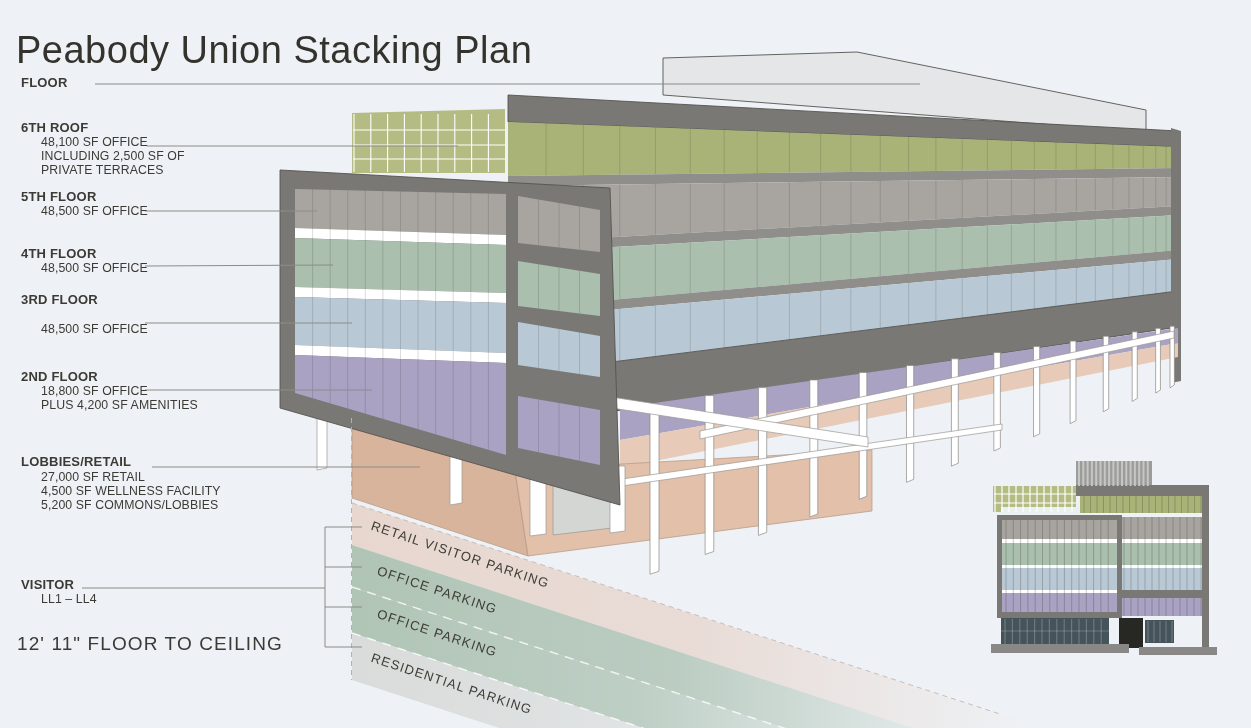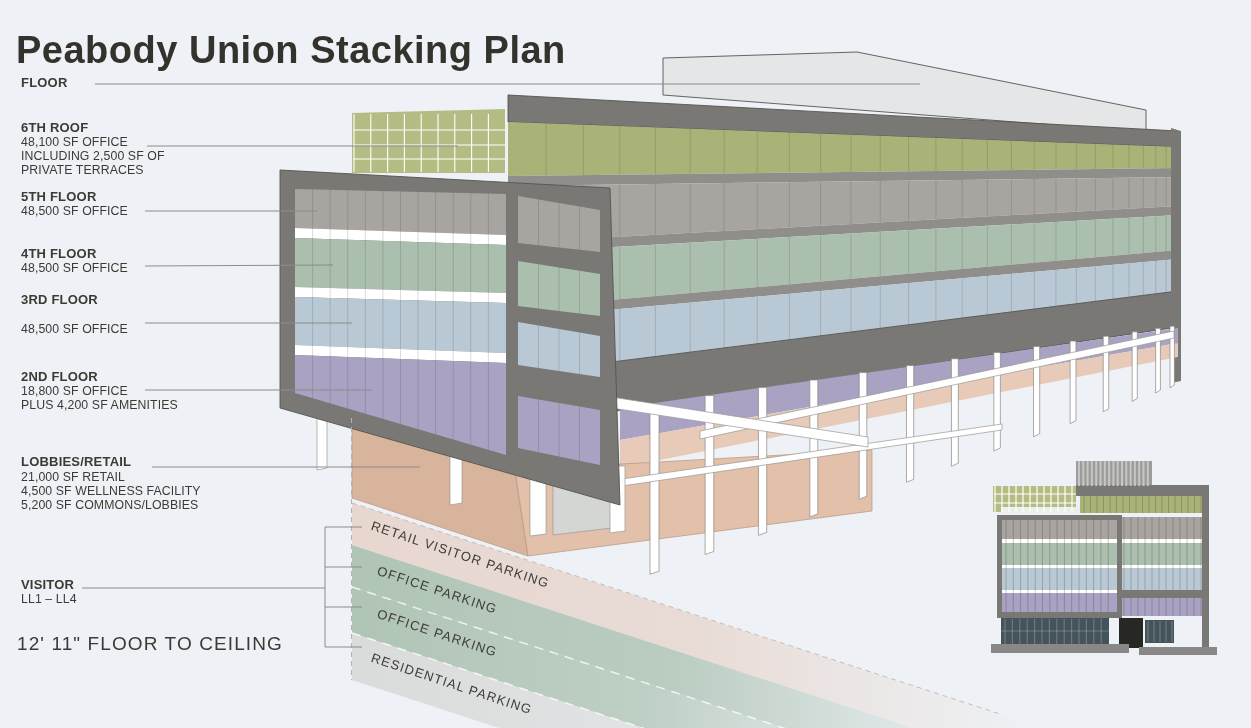--- a/index.html
+++ b/index.html
@@ -6,26 +6,26 @@
     --bg:#eef2f6; --ink:#3b3a34; --title:#34322c; --frame:#7a7875; --divider:#908e8b;
     --green:#a9b377; --greenT:#b4bc83; --gray:#a8a5a1; --sage:#aabfad; --blue:#b8c9d5;
     --purple:#a9a2c3; --pinkDark:#d9b49c; --pink:#e2c0aa; --pinkLight:#e7cab7;
     --panel:#d4d6d4; --white:#ffffff; --pent:#e4e6e8; --mech:#9c9c9a; --store:#44545a;
     --black:#272724; --base:#8a8886; --leader:#8c8c88; --dash:#b3b3ae;
     --parkPink:#e7d6ce; --parkGreen:#aec3b4; --parkGray:#d9dbda;
   }
   html,body{margin:0;padding:0;}
   .canvas{position:relative;width:1251px;height:728px;background:var(--bg);overflow:hidden;
           font-family:"Liberation Sans", sans-serif;color:var(--ink);}
-  .title{position:absolute;left:16px;top:4px;font-size:38px;font-weight:700;
+  .title{position:absolute;left:16px;top:4px;font-size:38px;font-weight:400;
          letter-spacing:.5px;color:var(--title);white-space:nowrap;}
   svg{position:absolute;left:0;top:0;}
   .labels div{position:absolute;white-space:nowrap;}
   .fl-name{font-weight:700;font-size:13px;letter-spacing:.2px;color:var(--ink);}
-  .fl-detail{font-size:12.3px;letter-spacing:.1px;color:var(--ink);}
+  .fl-detail{font-size:12.3px;letter-spacing:.1px;color:var(--ink);margin-left:20px;}
   .note{position:absolute;left:17px;top:633px;font-size:19px;letter-spacing:1.1px;color:var(--ink);}
   .park-label{position:absolute;font-size:13px;letter-spacing:1.2px;color:#3f3e37;
               transform:rotate(18.3deg);transform-origin:left top;white-space:nowrap;}
   
   .cPent{fill:var(--pent);} .cFrame{fill:var(--frame);} .cDiv{fill:var(--divider);}
   .cGreen{fill:var(--green);} .cGreenT{fill:var(--greenT);} .cGray{fill:var(--gray);}
   .cSage{fill:var(--sage);} .cBlue{fill:var(--blue);} .cPurple{fill:var(--purple);}
   .cPinkDark{fill:var(--pinkDark);} .cPink{fill:var(--pink);} .cPinkLight{fill:var(--pinkLight);}
   .cPanel{fill:var(--panel);} .cWhite{fill:var(--white);} .cMech{fill:var(--mech);}
   .cStore{fill:var(--store);} .cBlack{fill:var(--black);} .cBase{fill:var(--base);}
@@ -461,21 +461,21 @@
     <div class="fl-detail" style="left:21px;top:261px">48,500 SF OFFICE</div>
 
     <div class="fl-name" style="left:21px;top:292px">3RD FLOOR</div>
     <div class="fl-detail" style="left:21px;top:322px">48,500 SF OFFICE</div>
 
     <div class="fl-name" style="left:21px;top:369px">2ND FLOOR</div>
     <div class="fl-detail" style="left:21px;top:384px">18,800 SF OFFICE</div>
     <div class="fl-detail" style="left:21px;top:398px">PLUS 4,200 SF AMENITIES</div>
 
     <div class="fl-name" style="left:21px;top:454px">LOBBIES/RETAIL</div>
-    <div class="fl-detail" style="left:21px;top:470px">21,000 SF RETAIL</div>
+    <div class="fl-detail" style="left:21px;top:470px">27,000 SF RETAIL</div>
     <div class="fl-detail" style="left:21px;top:484px">4,500 SF WELLNESS FACILITY</div>
     <div class="fl-detail" style="left:21px;top:498px">5,200 SF COMMONS/LOBBIES</div>
 
     <div class="fl-name" style="left:21px;top:577px">VISITOR</div>
     <div class="fl-detail" style="left:21px;top:592px">LL1 – LL4</div>
   </div>
 
   <div class="park-label" style="left:374px;top:518px">RETAIL VISITOR PARKING</div>
   <div class="park-label" style="left:380px;top:563px">OFFICE PARKING</div>
   <div class="park-label" style="left:380px;top:606px">OFFICE PARKING</div>

